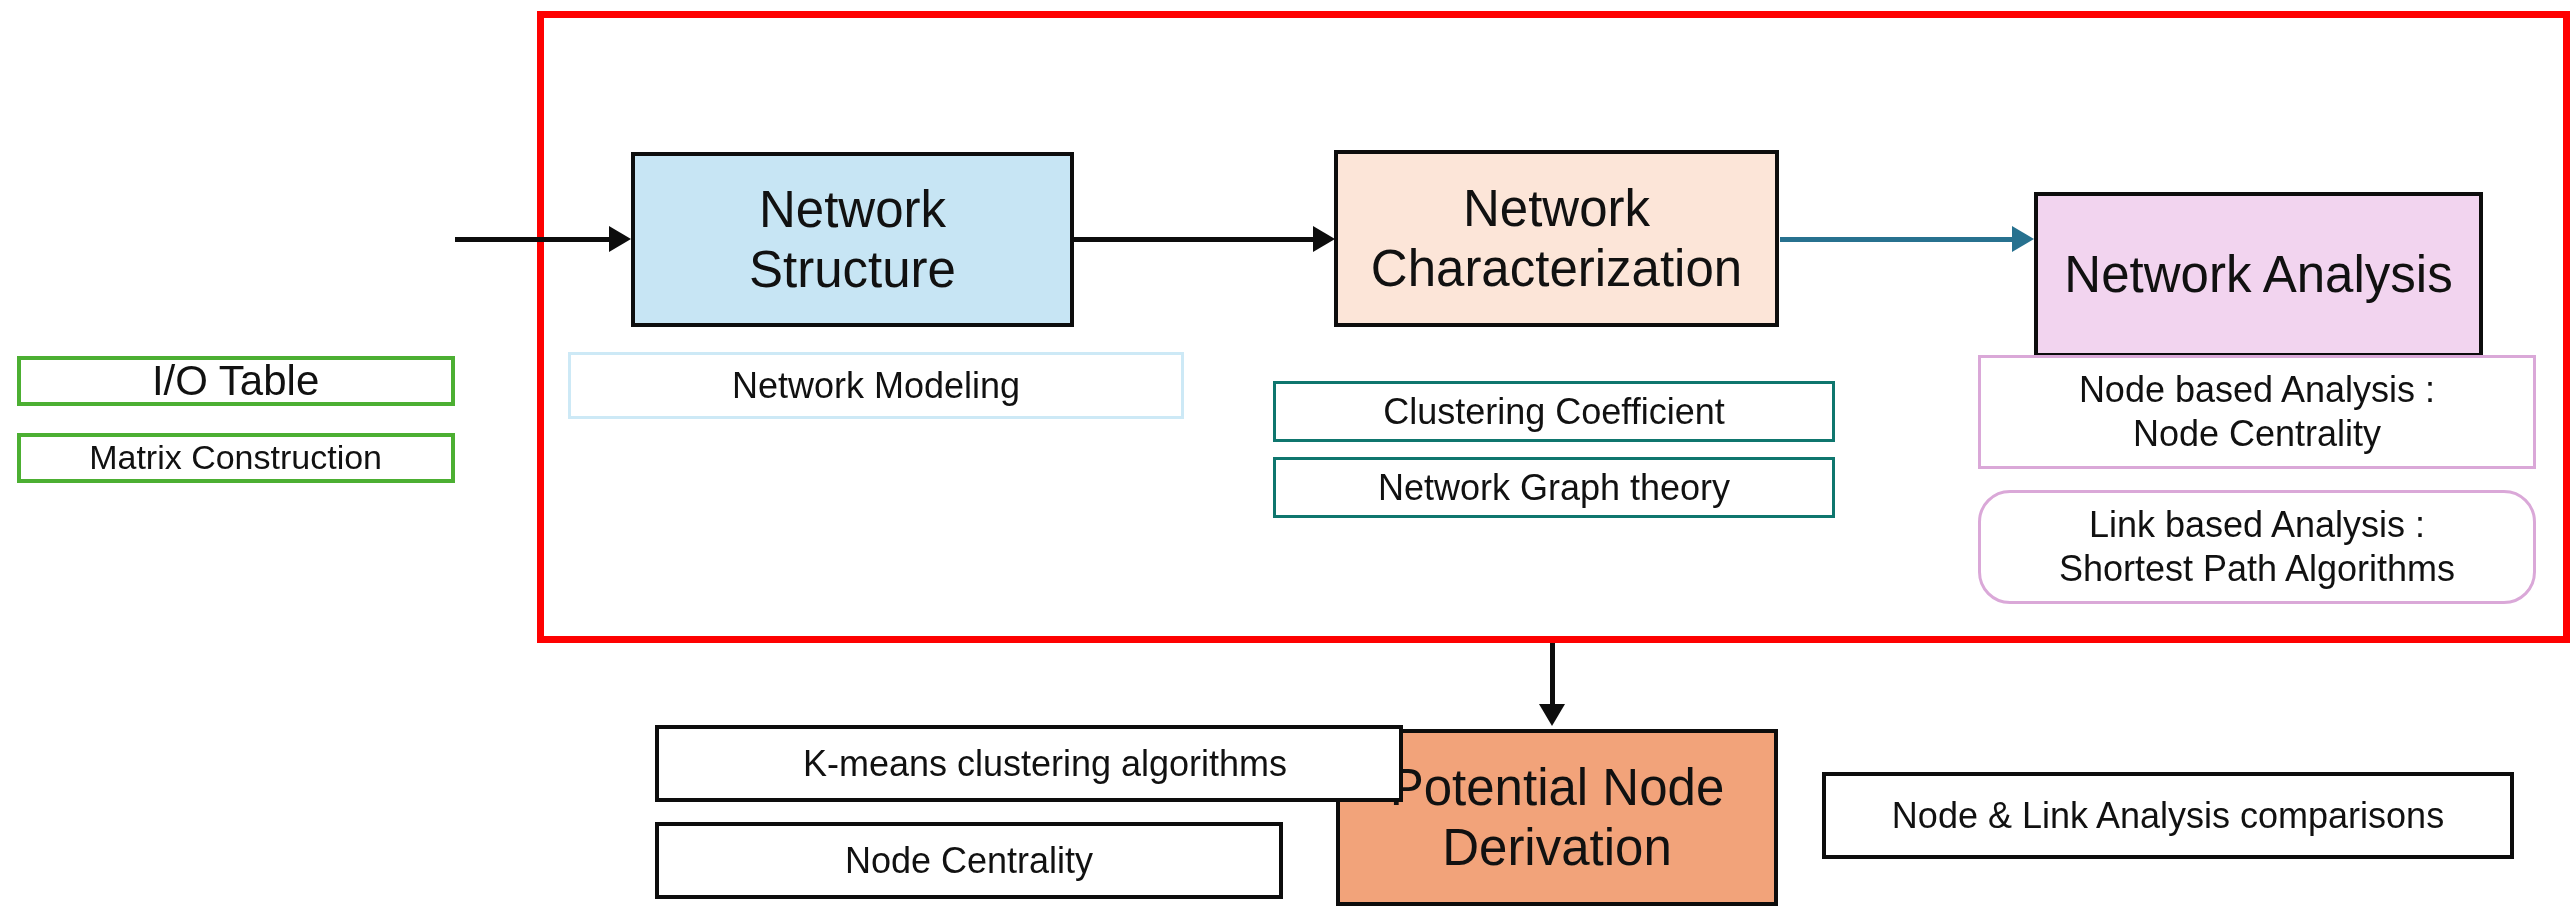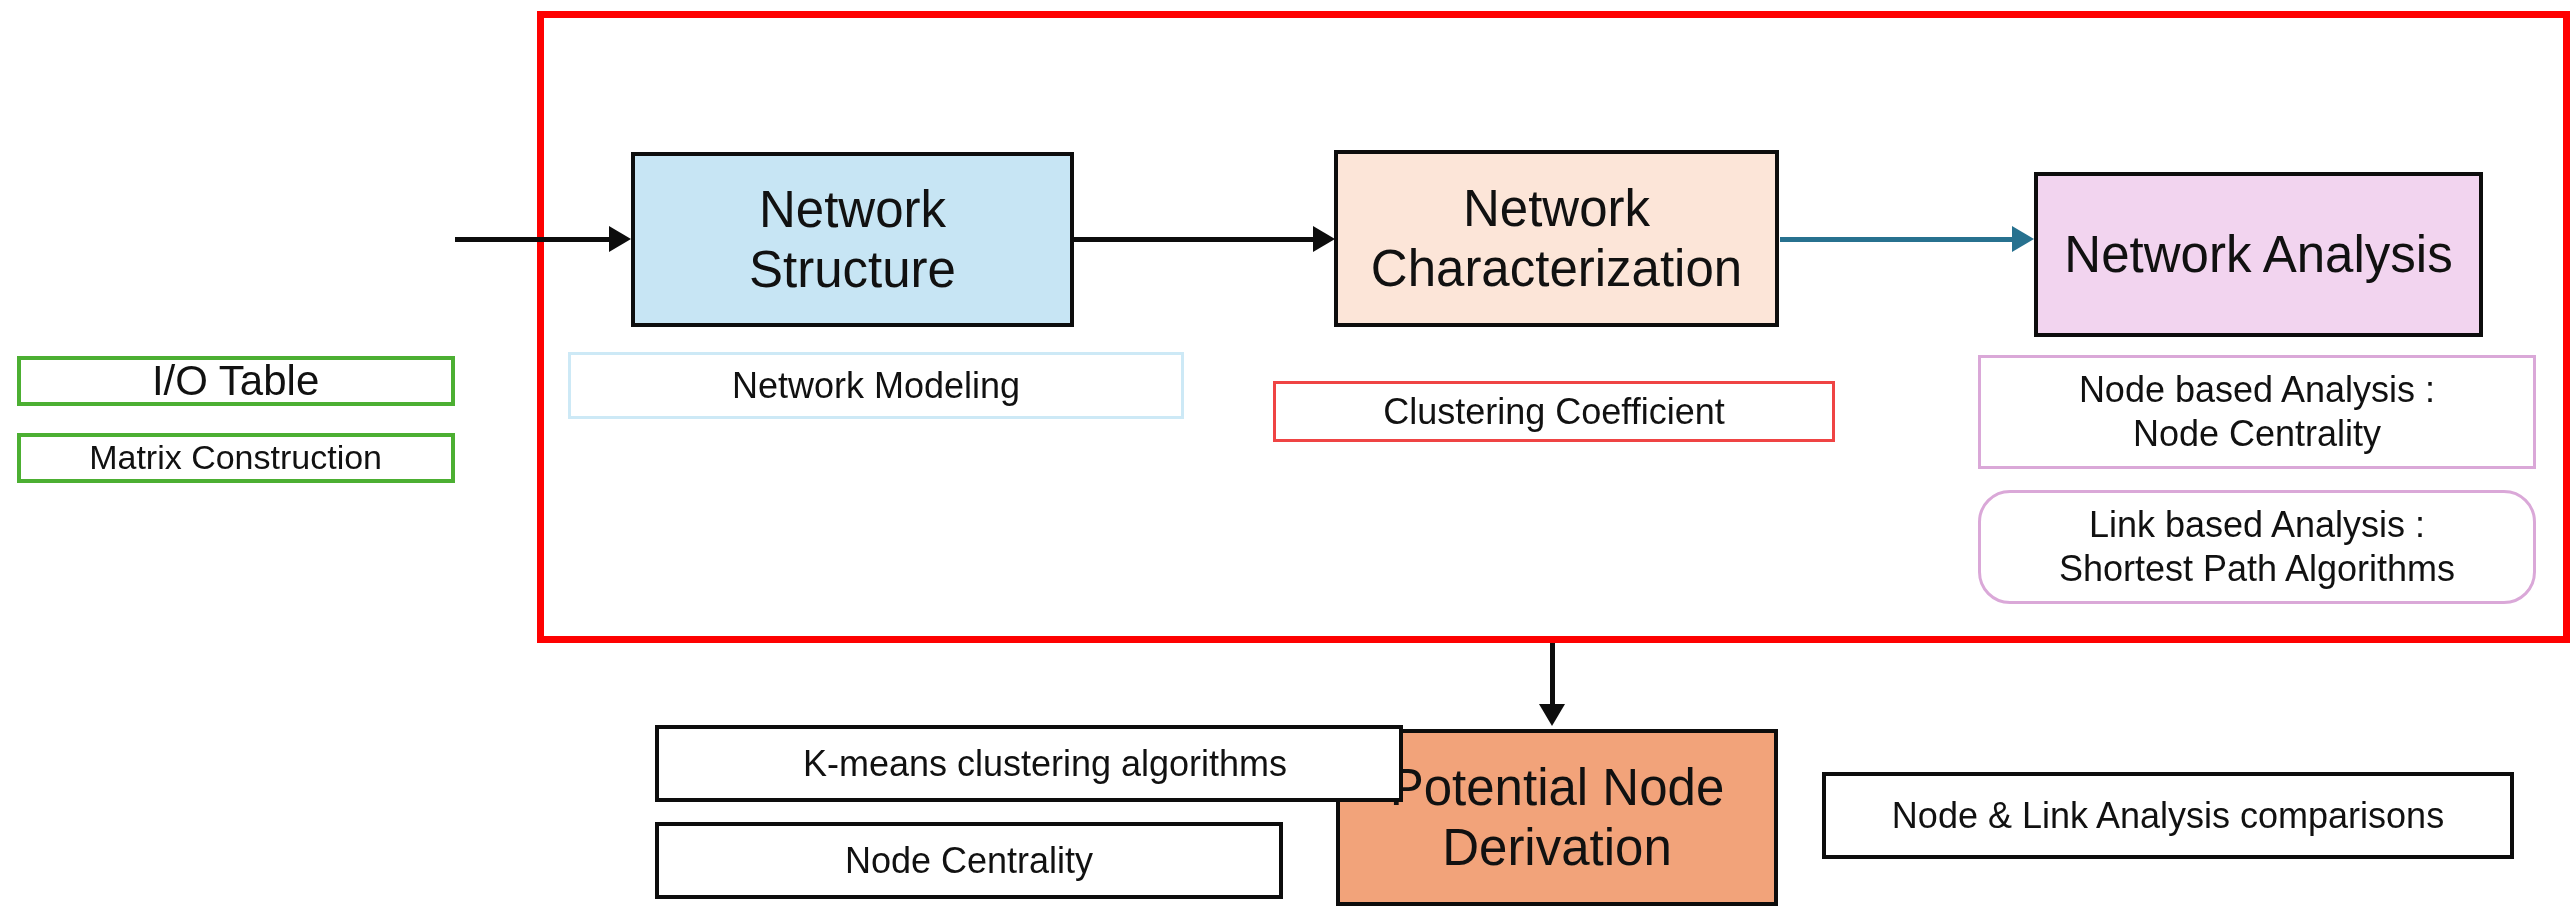--- a/index.html
+++ b/index.html
@@ -19,25 +19,25 @@
   .vline { background:#0d0d0d; width:5.3px; }
   .head-right { width:0; height:0; border-top:13.7px solid transparent; border-bottom:13.7px solid transparent; border-left:22.6px solid #0d0d0d; }
   .head-down  { width:0; height:0; border-left:13.7px solid transparent; border-right:13.7px solid transparent; border-top:22.6px solid #0d0d0d; }
   .teal { background:#27718f; }
   .head-teal { border-left-color:#27718f; }
 
   
   .f-green { background:#daf2d0; }
   .f-blue  { background:#c7e5f4; }
   .f-peach { background:#fce5d8; }
-  .f-plum  { background:#f2d4ef; }
+  .f-plum  { background:#f2d4ef;margin-top:20px; }
   .f-orange{ background:#f2a37a; }
   .b-green { border:4.8px solid #4caf32; }
   .b-blue  { border:3.6px solid #cde9f6; }
-  .b-peach { border:3px solid #ef4444; }
+  .b-peach { border:3px solid #0f766e; }
   .b-pink  { border:3.6px solid #daa8d8; }
   .b-black { border:4.8px solid #0d0d0d; }
 </style>
 </head>
 <body>
 
 <div id="canvas">
 
   <div class="abs frame" style="left:537px; top:11.3px; width:2033px; height:632px;"></div>
 
@@ -68,20 +68,23 @@
     <span>Matrix Construction</span>
   </div>
 
   <div class="abs node sub-box b-blue" style="left:568px; top:352px; width:616px; height:67px;">
     <span>Network Modeling</span>
   </div>
 
   <div class="abs node sub-box b-peach" style="left:1273px; top:381px; width:562px; height:61px;">
     <span>Clustering Coefficient</span>
   </div>
+  <div class="abs node sub-box b-peach" style="left:1273px; top:457px; width:562px; height:61px;">
+    <span>Network Graph theory</span>
+  </div>
 
   <div class="abs node sub-box b-pink" style="left:1978px; top:355px; width:558px; height:114px;text-align:center;">
     <span>Node based Analysis :
 Node Centrality</span>
   </div>
   <div class="abs node sub-box b-pink" style="left:1978px; top:490px; width:558px; height:114px;border-radius:32px;">
     <span>Link based Analysis :
 Shortest Path Algorithms</span>
   </div>
 

